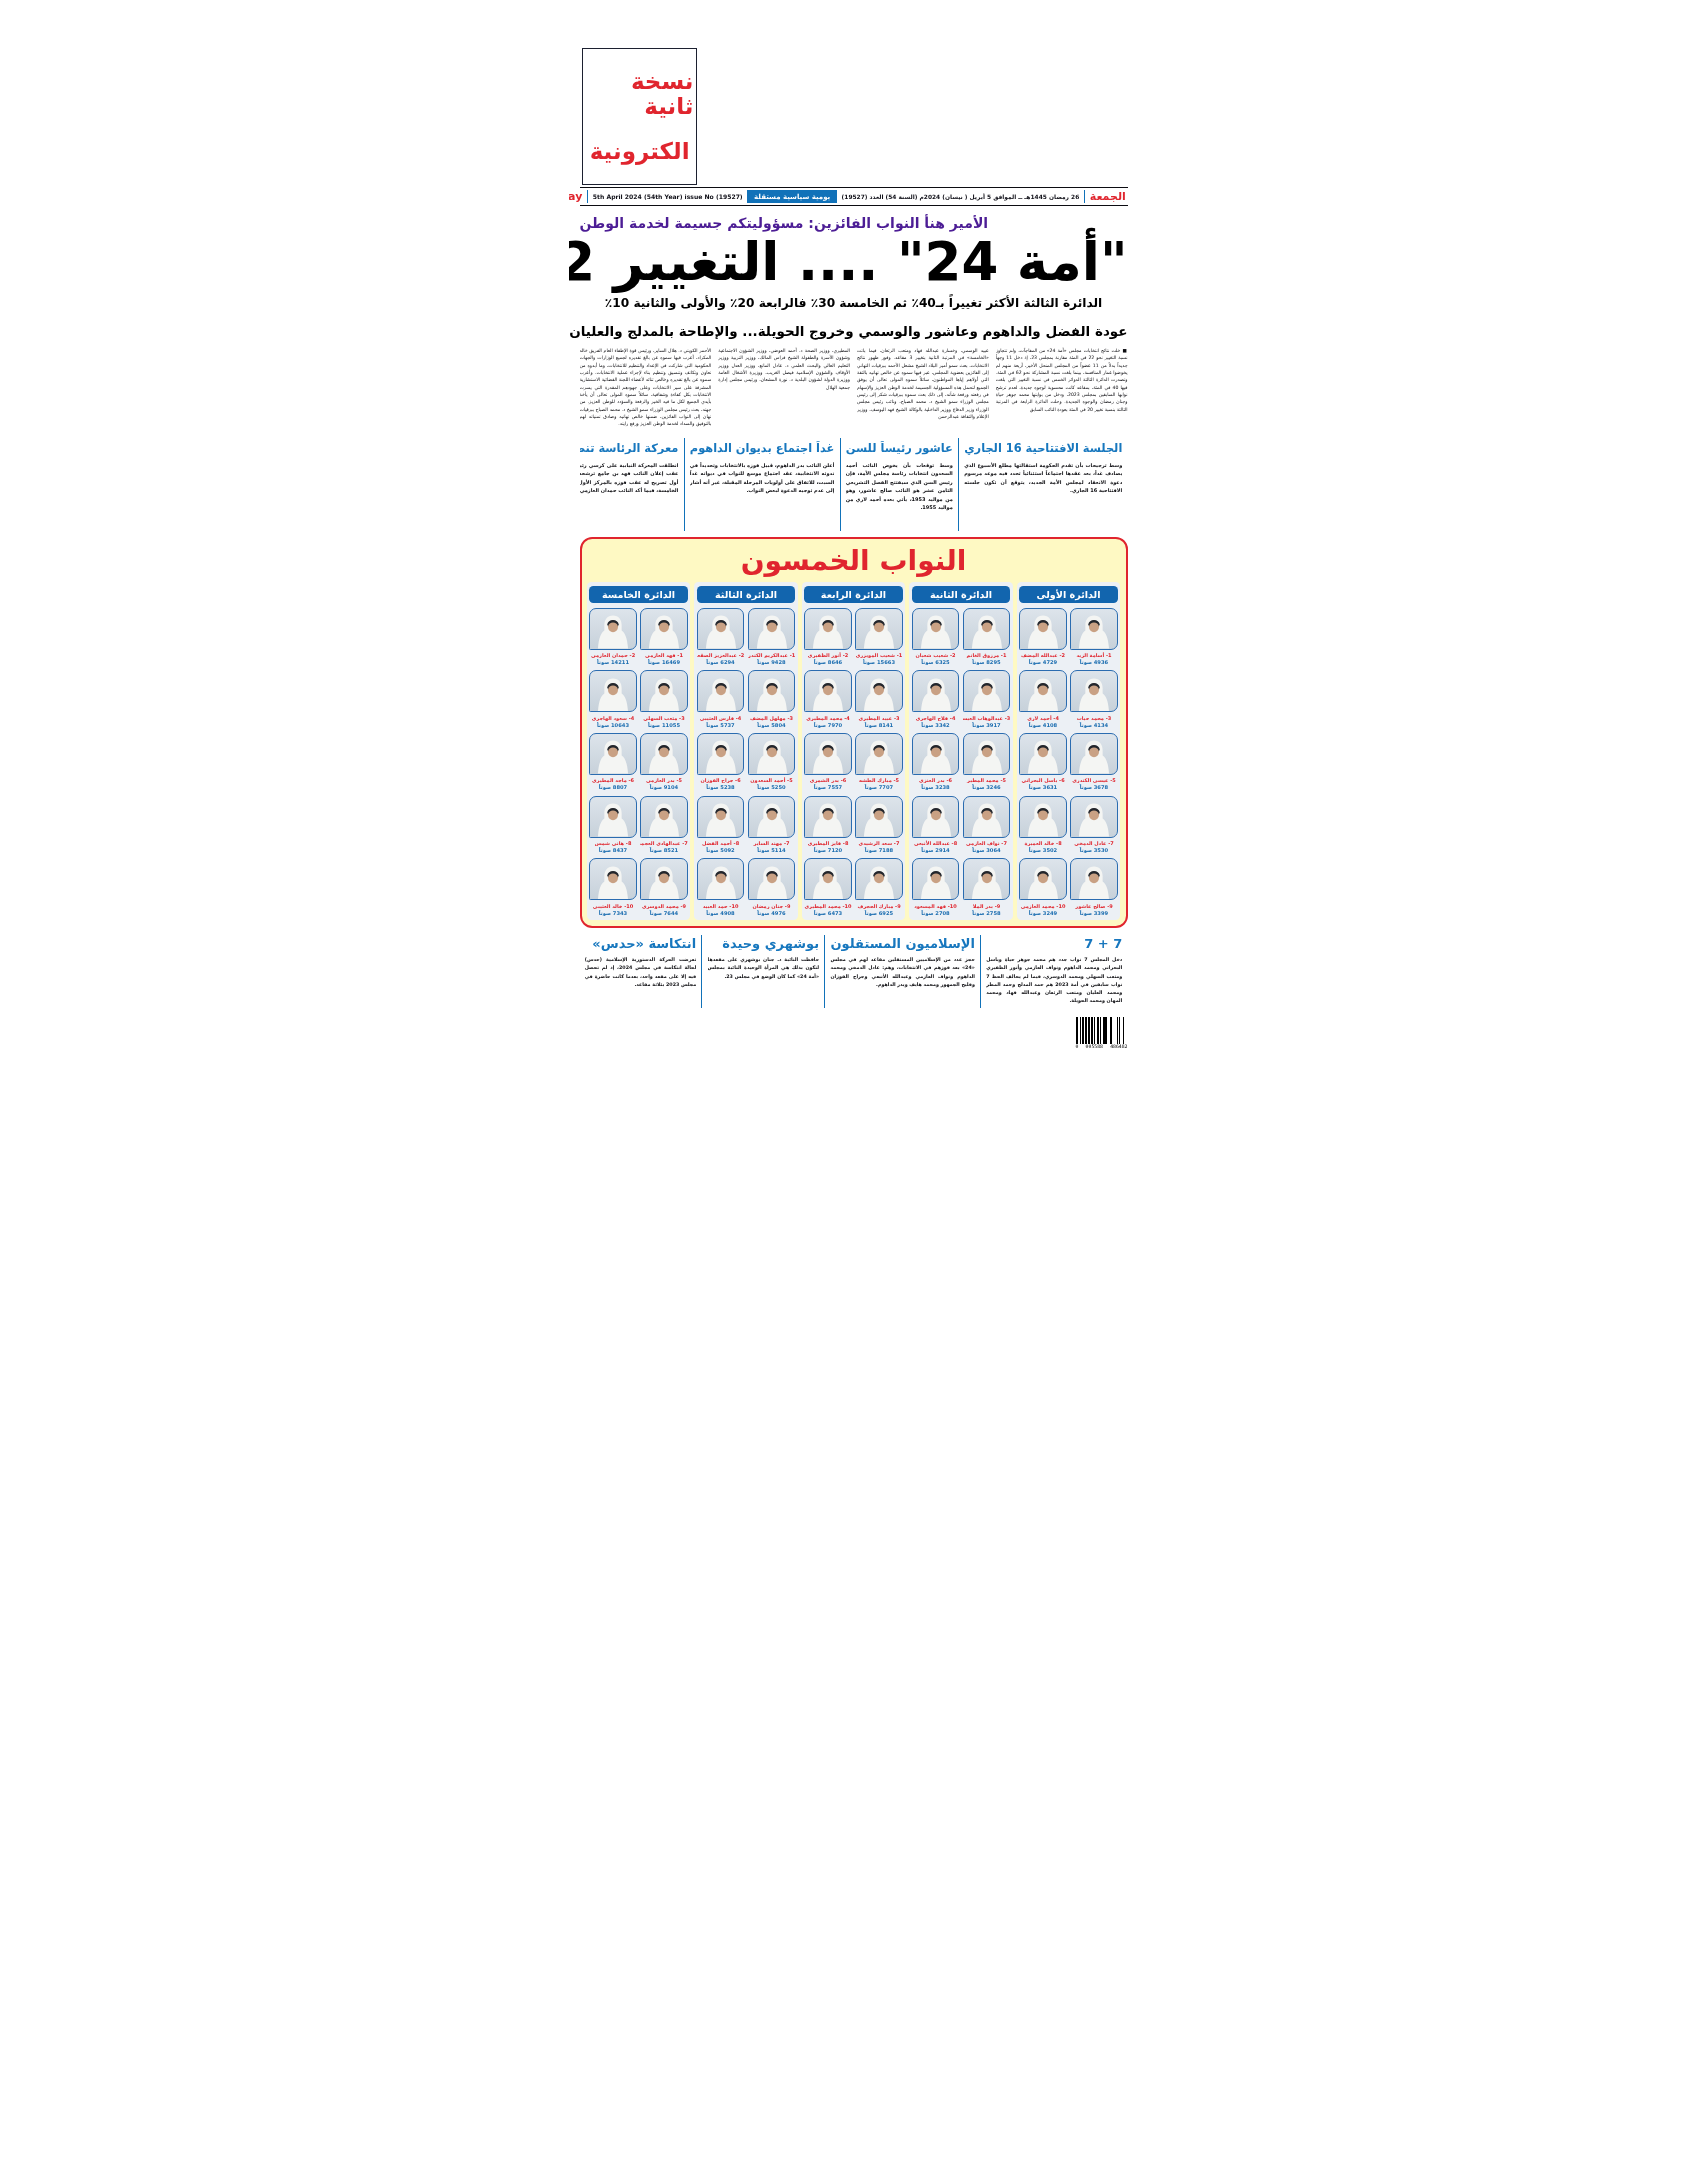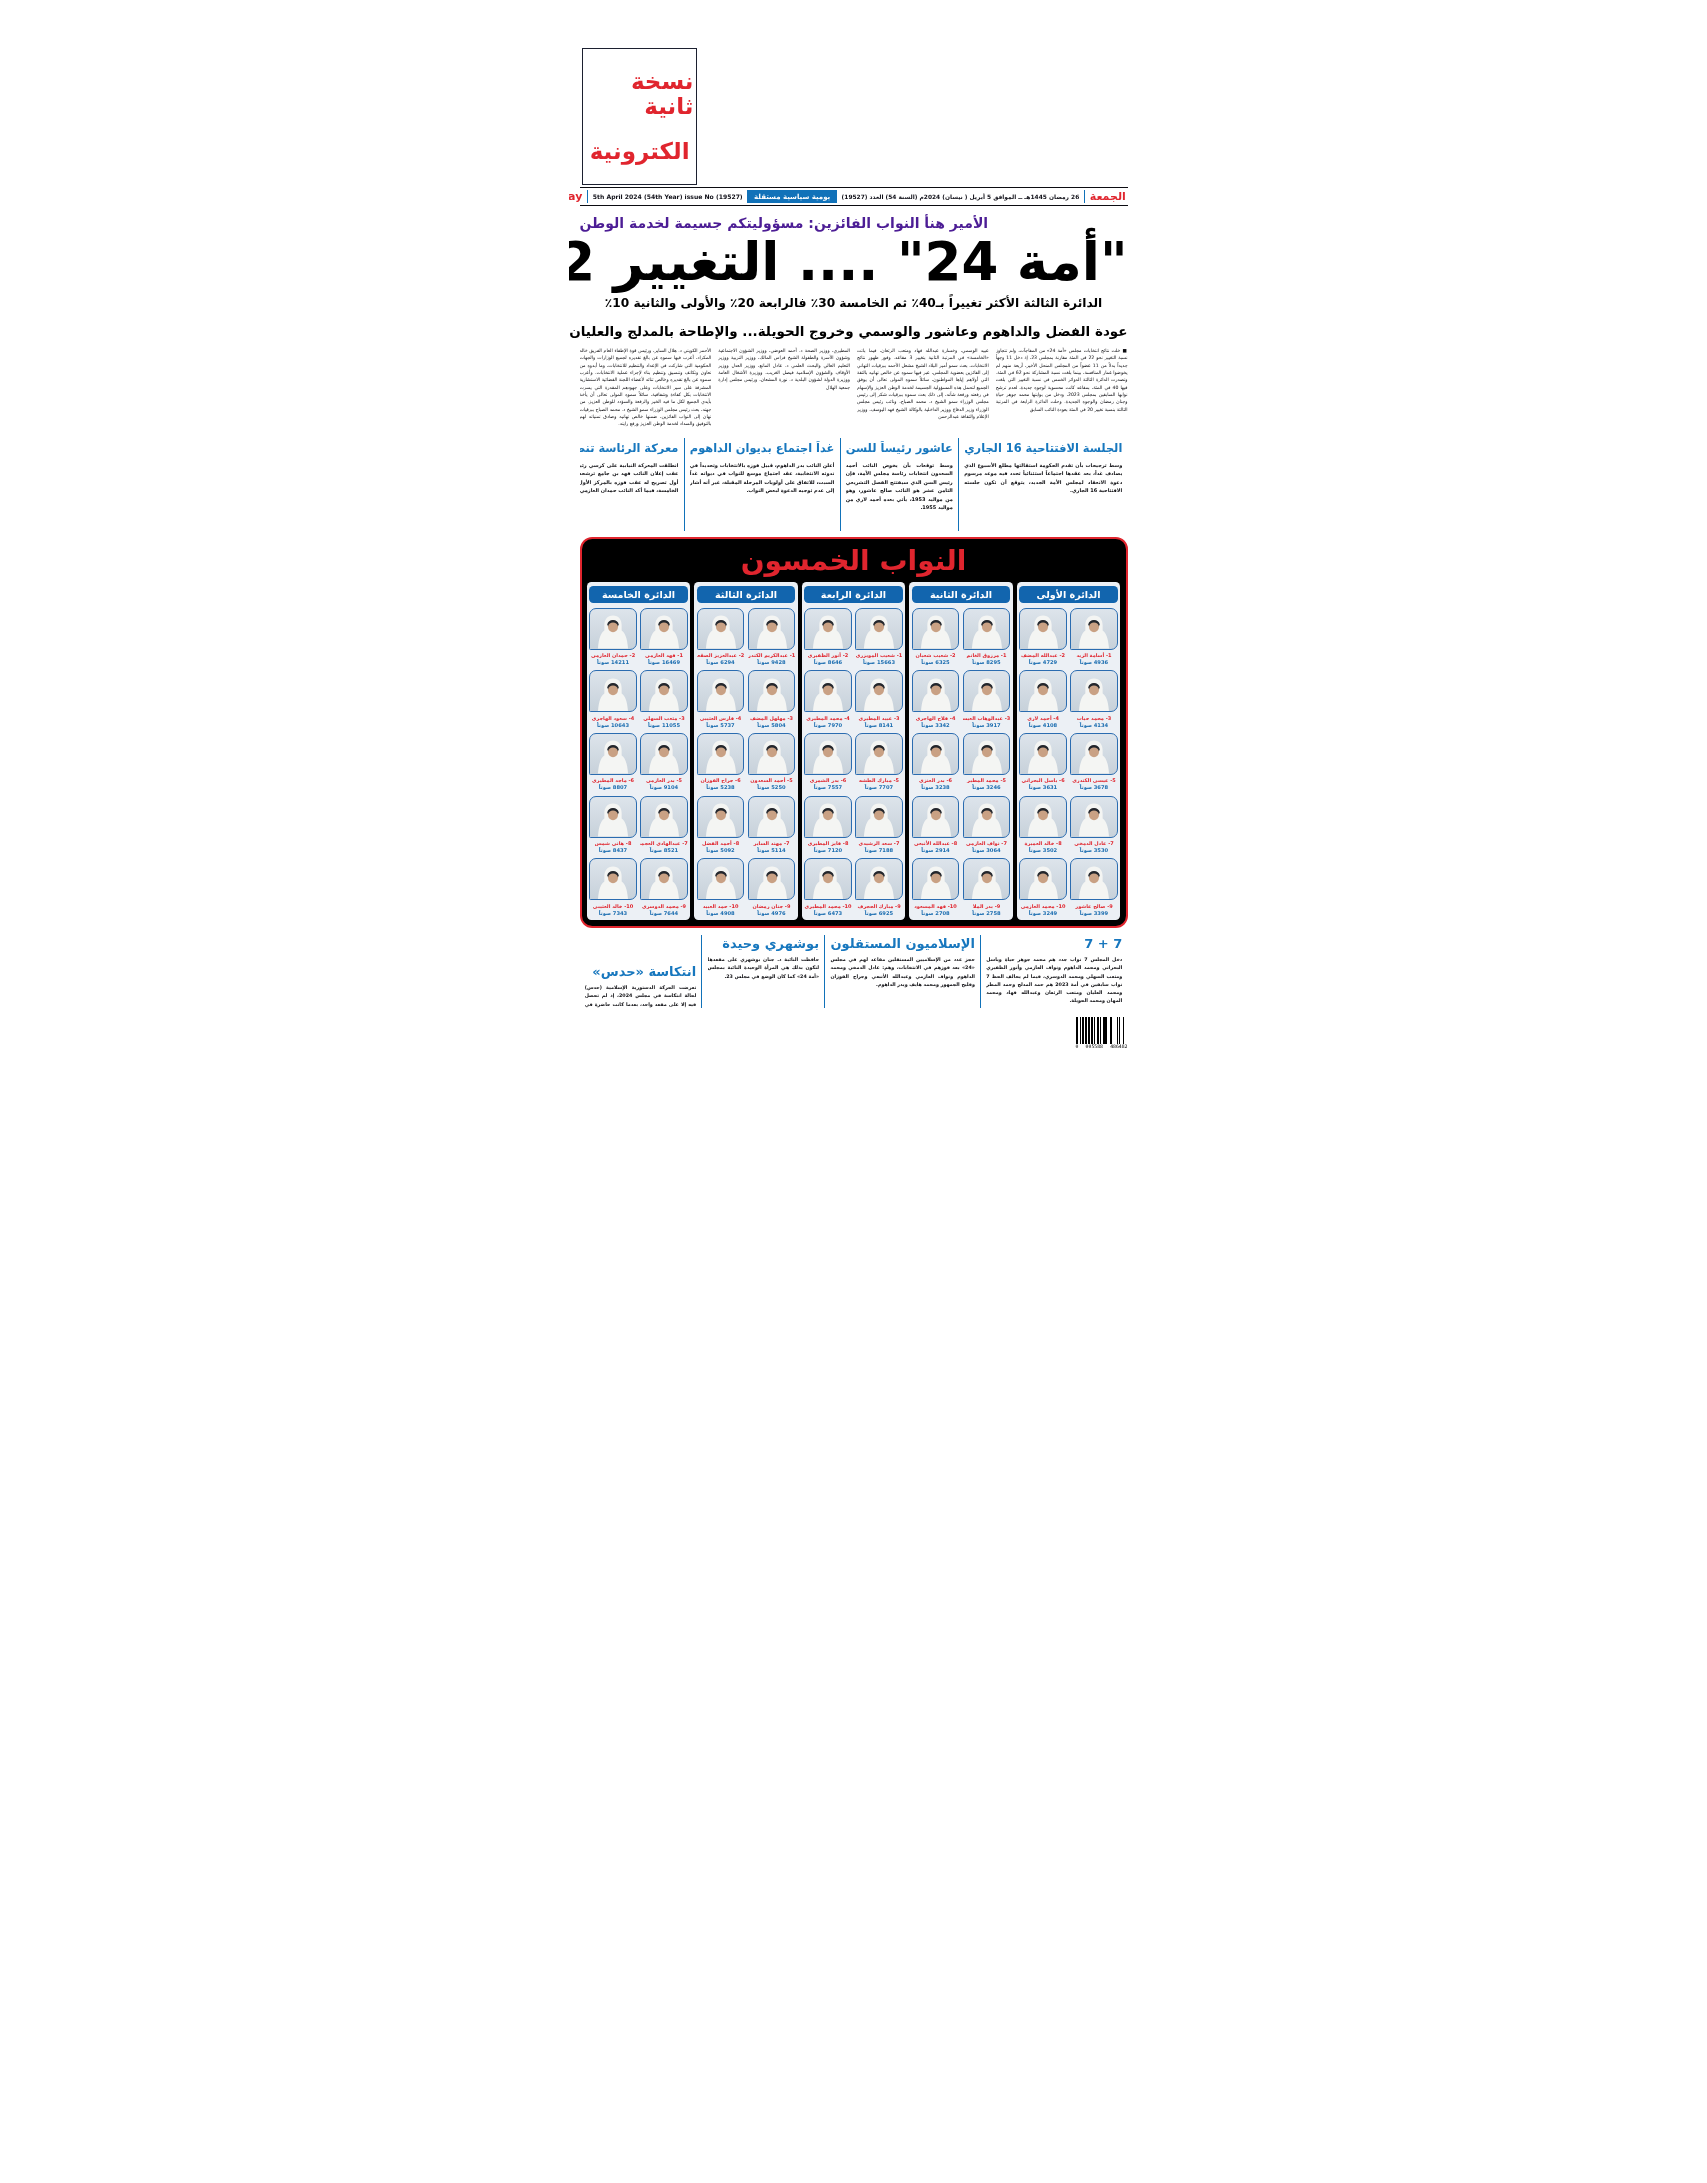--- a/index.html
+++ b/index.html
@@ -43,40 +43,40 @@
   .lead-col { flex:1; font-size:4.6px; line-height:1.6; text-align:justify; color:#0c0c10; overflow:hidden; }
 
   
   .mid-row { display:flex; margin-top:5.2px; height:93px; overflow:hidden; }
   .mid-box { flex:1; padding:1.7px 5.2px 0; border-left:1.3px solid #1172b9; }
   .mid-box:last-child { border-left:none; }
   .mid-title { color:#1777be; font-size:11.4px; font-weight:bold; text-align:center; margin:1.7px 0 5.2px; white-space:nowrap; overflow:hidden; }
   .mid-body { font-size:5px; font-weight:bold; line-height:1.7; text-align:justify; color:#0c0c10; overflow:hidden; }
 
   
-  .fifty-box { margin-top:6.1px; border:2.2px solid #e0252e; border-radius:12.2px; padding:3.5px 5.2px 6.1px; background:#000000; }
+  .fifty-box { margin-top:6.1px; border:2.2px solid #e0252e; border-radius:12.2px; padding:3.5px 5.2px 6.1px; background:#fef9c3; }
   .fifty-banner { color:#e0252e; font-size:28px; font-weight:bold; text-align:center; margin:1.7px 0 5.2px; }
   .districts { display:flex; gap:3.9px; }
   .panel { flex:1; background:#ecf0f5; border-radius:4.4px; padding:3.5px 2.6px 4.4px; }
   .panel-header { background:#1265ae; color:#fff; border-radius:4.4px; font-size:9.6px; font-weight:bold;
     text-align:center; padding:3.1px 0; margin-bottom:4.4px; white-space:nowrap; overflow:hidden; }
   .members { display:grid; grid-template-columns:1fr 1fr; gap:5.2px 3.5px; }
   .card { text-align:center; overflow:hidden; }
   .photo { width:100%; height:42px; border:1.3px solid #2b6cb0; border-radius:7px 7px 7px 1.3px;
     overflow:hidden; background:linear-gradient(180deg,#dde4eb 0%,#c7d1da 100%);
     display:flex; align-items:flex-end; justify-content:center; }
   .photo svg { width:88%; height:94%; display:block; }
   .mp-name { color:#e0252e; font-weight:bold; font-size:5px; margin-top:2.6px; white-space:nowrap; overflow:hidden; }
   .mp-votes { color:#1b6db0; font-weight:bold; font-size:5.2px; margin-top:0.9px; white-space:nowrap; overflow:hidden; }
 
   
   .bottom-row { display:flex; margin-top:7px; height:73px; overflow:hidden; }
   .bottom-box { flex:1; padding:0.9px 5.2px 0; border-left:1.3px solid #1172b9; }
   .bottom-box:first-child { flex:1.22; }
-  .bottom-box:last-child { border-left:none;margin-top:28px; }
+  .bottom-box:last-child { border-left:none; }
   .bottom-title { color:#1777be; font-size:13px; font-weight:bold; text-align:right; white-space:nowrap; overflow:hidden; }
   .bottom-body { font-size:4.8px; font-weight:bold; line-height:1.7; text-align:justify; color:#0c0c10; margin-top:5.2px; overflow:hidden; }
 
   
   .barcode-wrap { direction:ltr; margin-top:8.7px; margin-left:10.5px; width:52px; }
   .barcode-bars { width:49px; height:27px;
     background:repeating-linear-gradient(90deg,#000 0 0.9px,#fff 0.9px 1.3px,#000 1.3px 1.7px,#fff 1.7px 3.1px,#000 3.1px 3.5px,#fff 3.5px 3.9px,#000 3.9px 5.2px,#fff 5.2px 6.1px); }
   .barcode-digits { font-family:"DejaVu Sans Mono", monospace; font-size:4.8px; color:#000;
     display:flex; justify-content:space-between; margin-top:0.4px; }
 </style>

